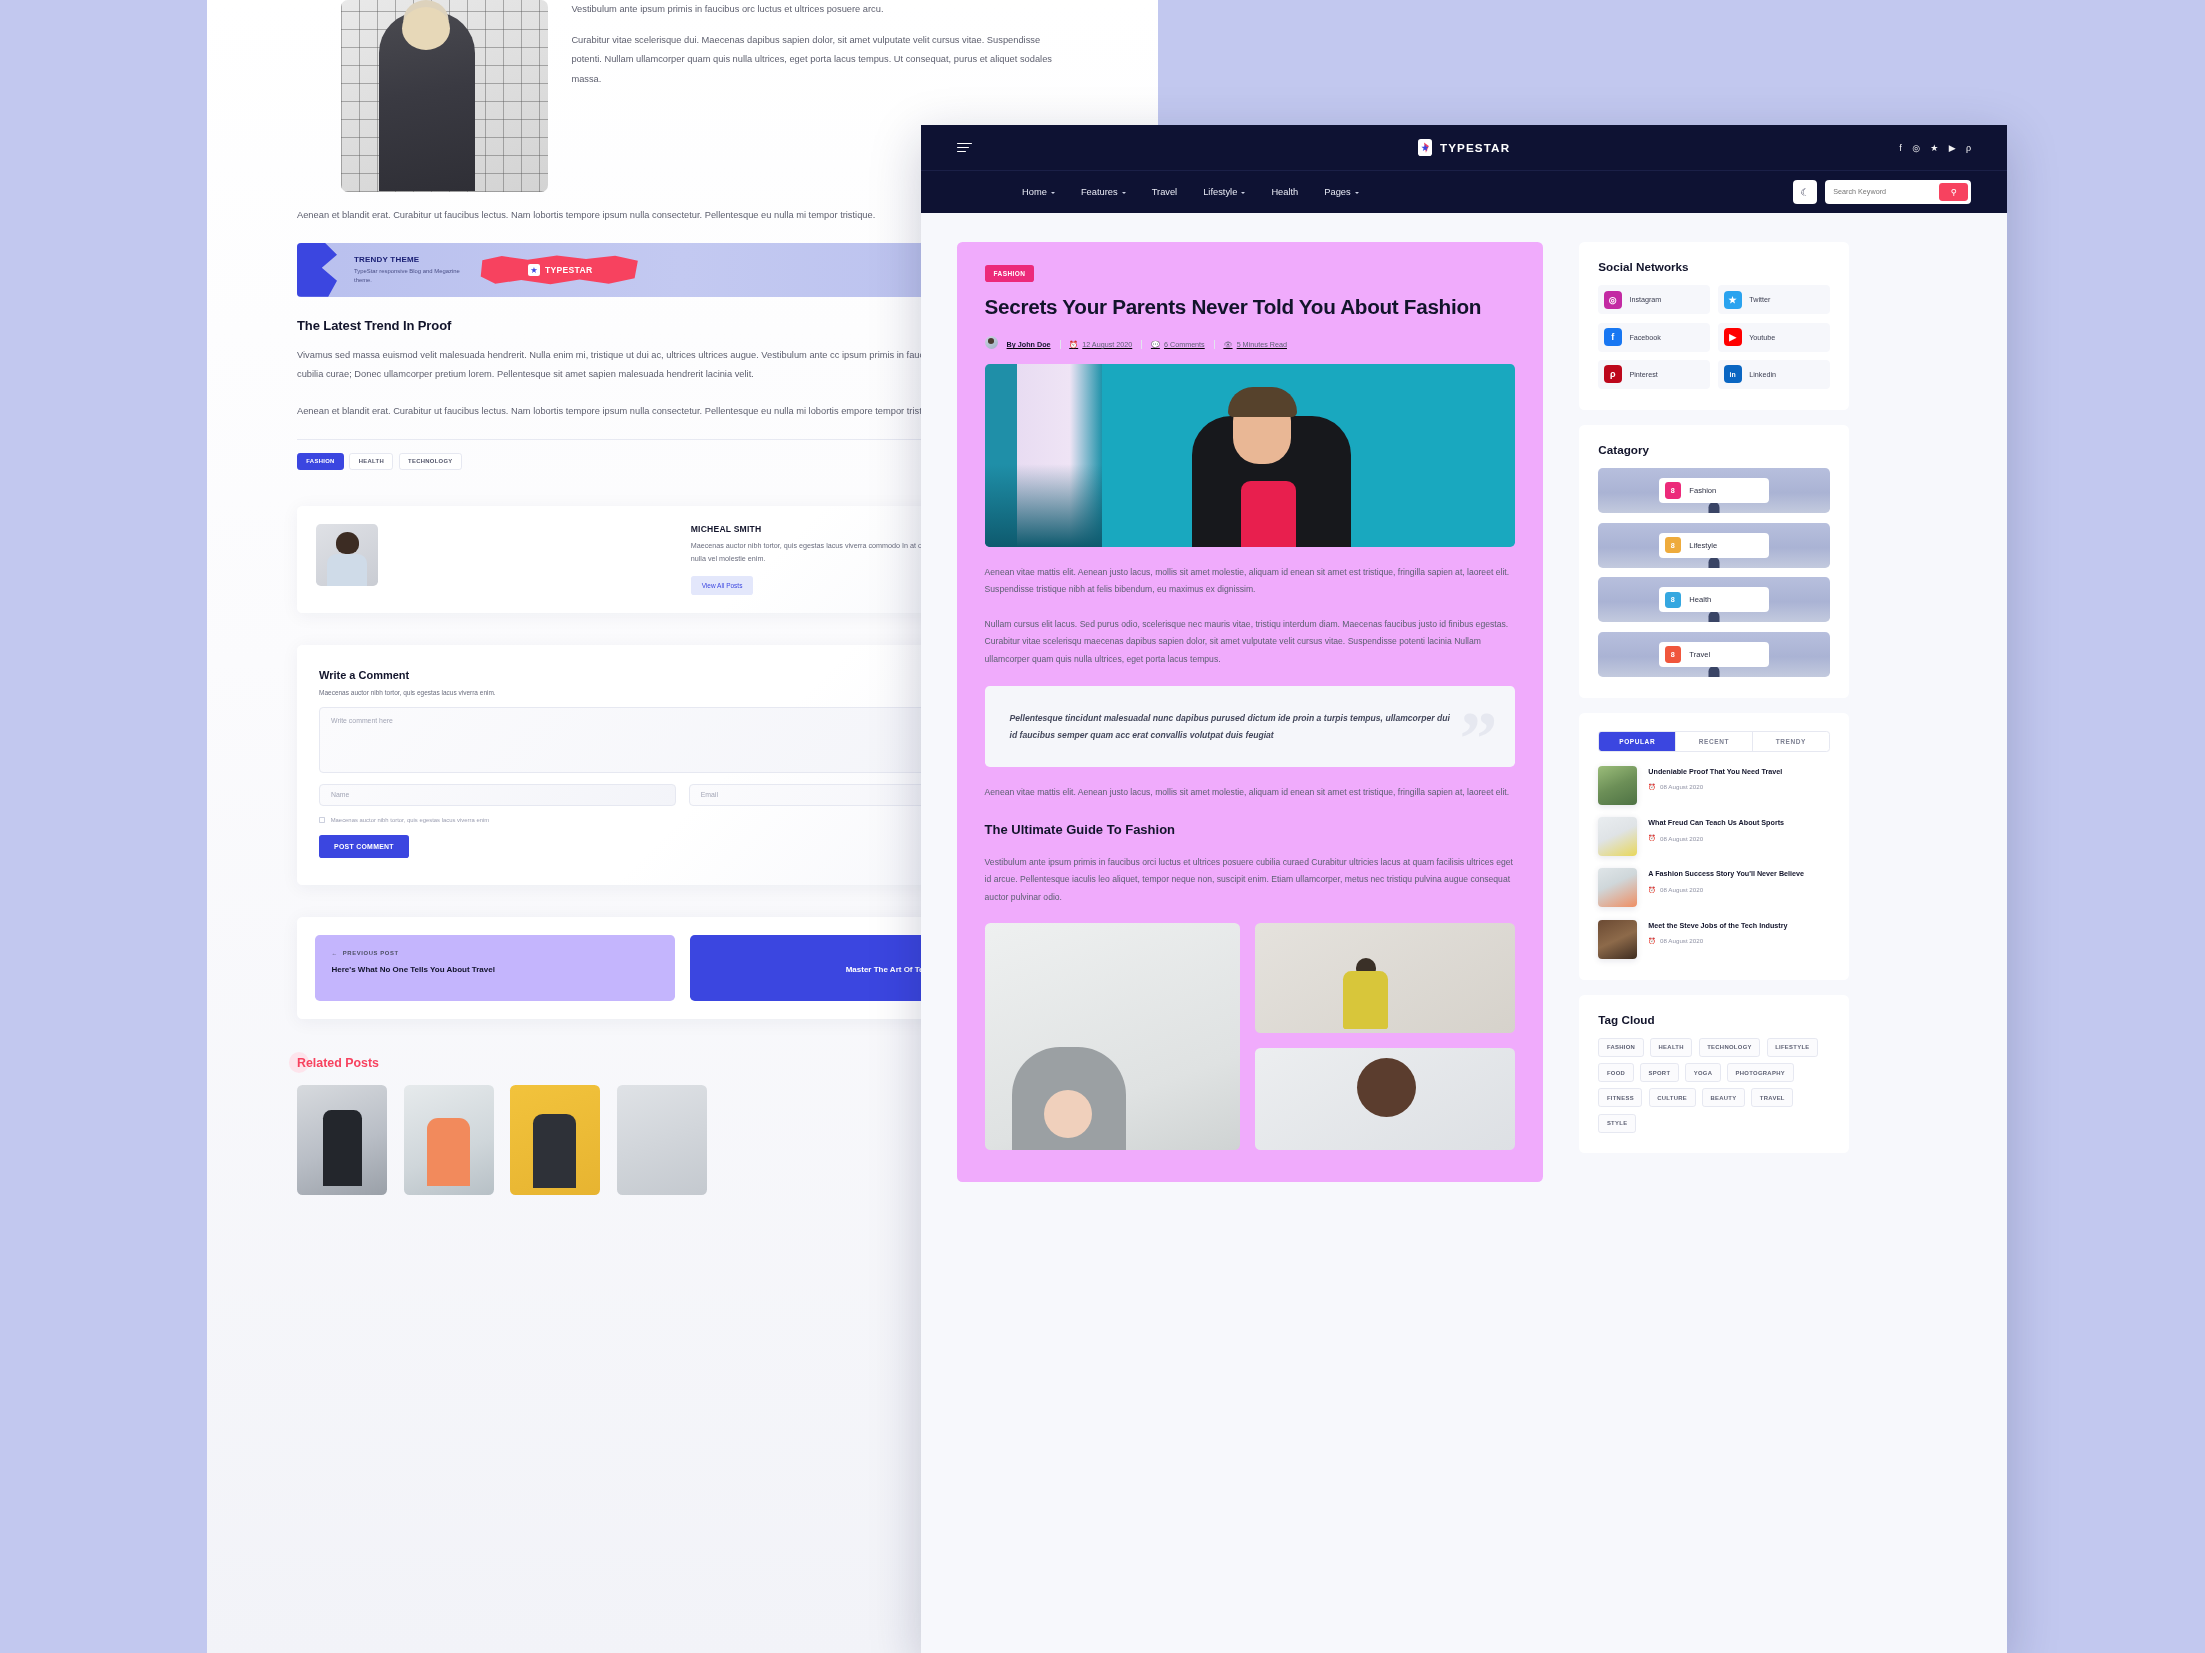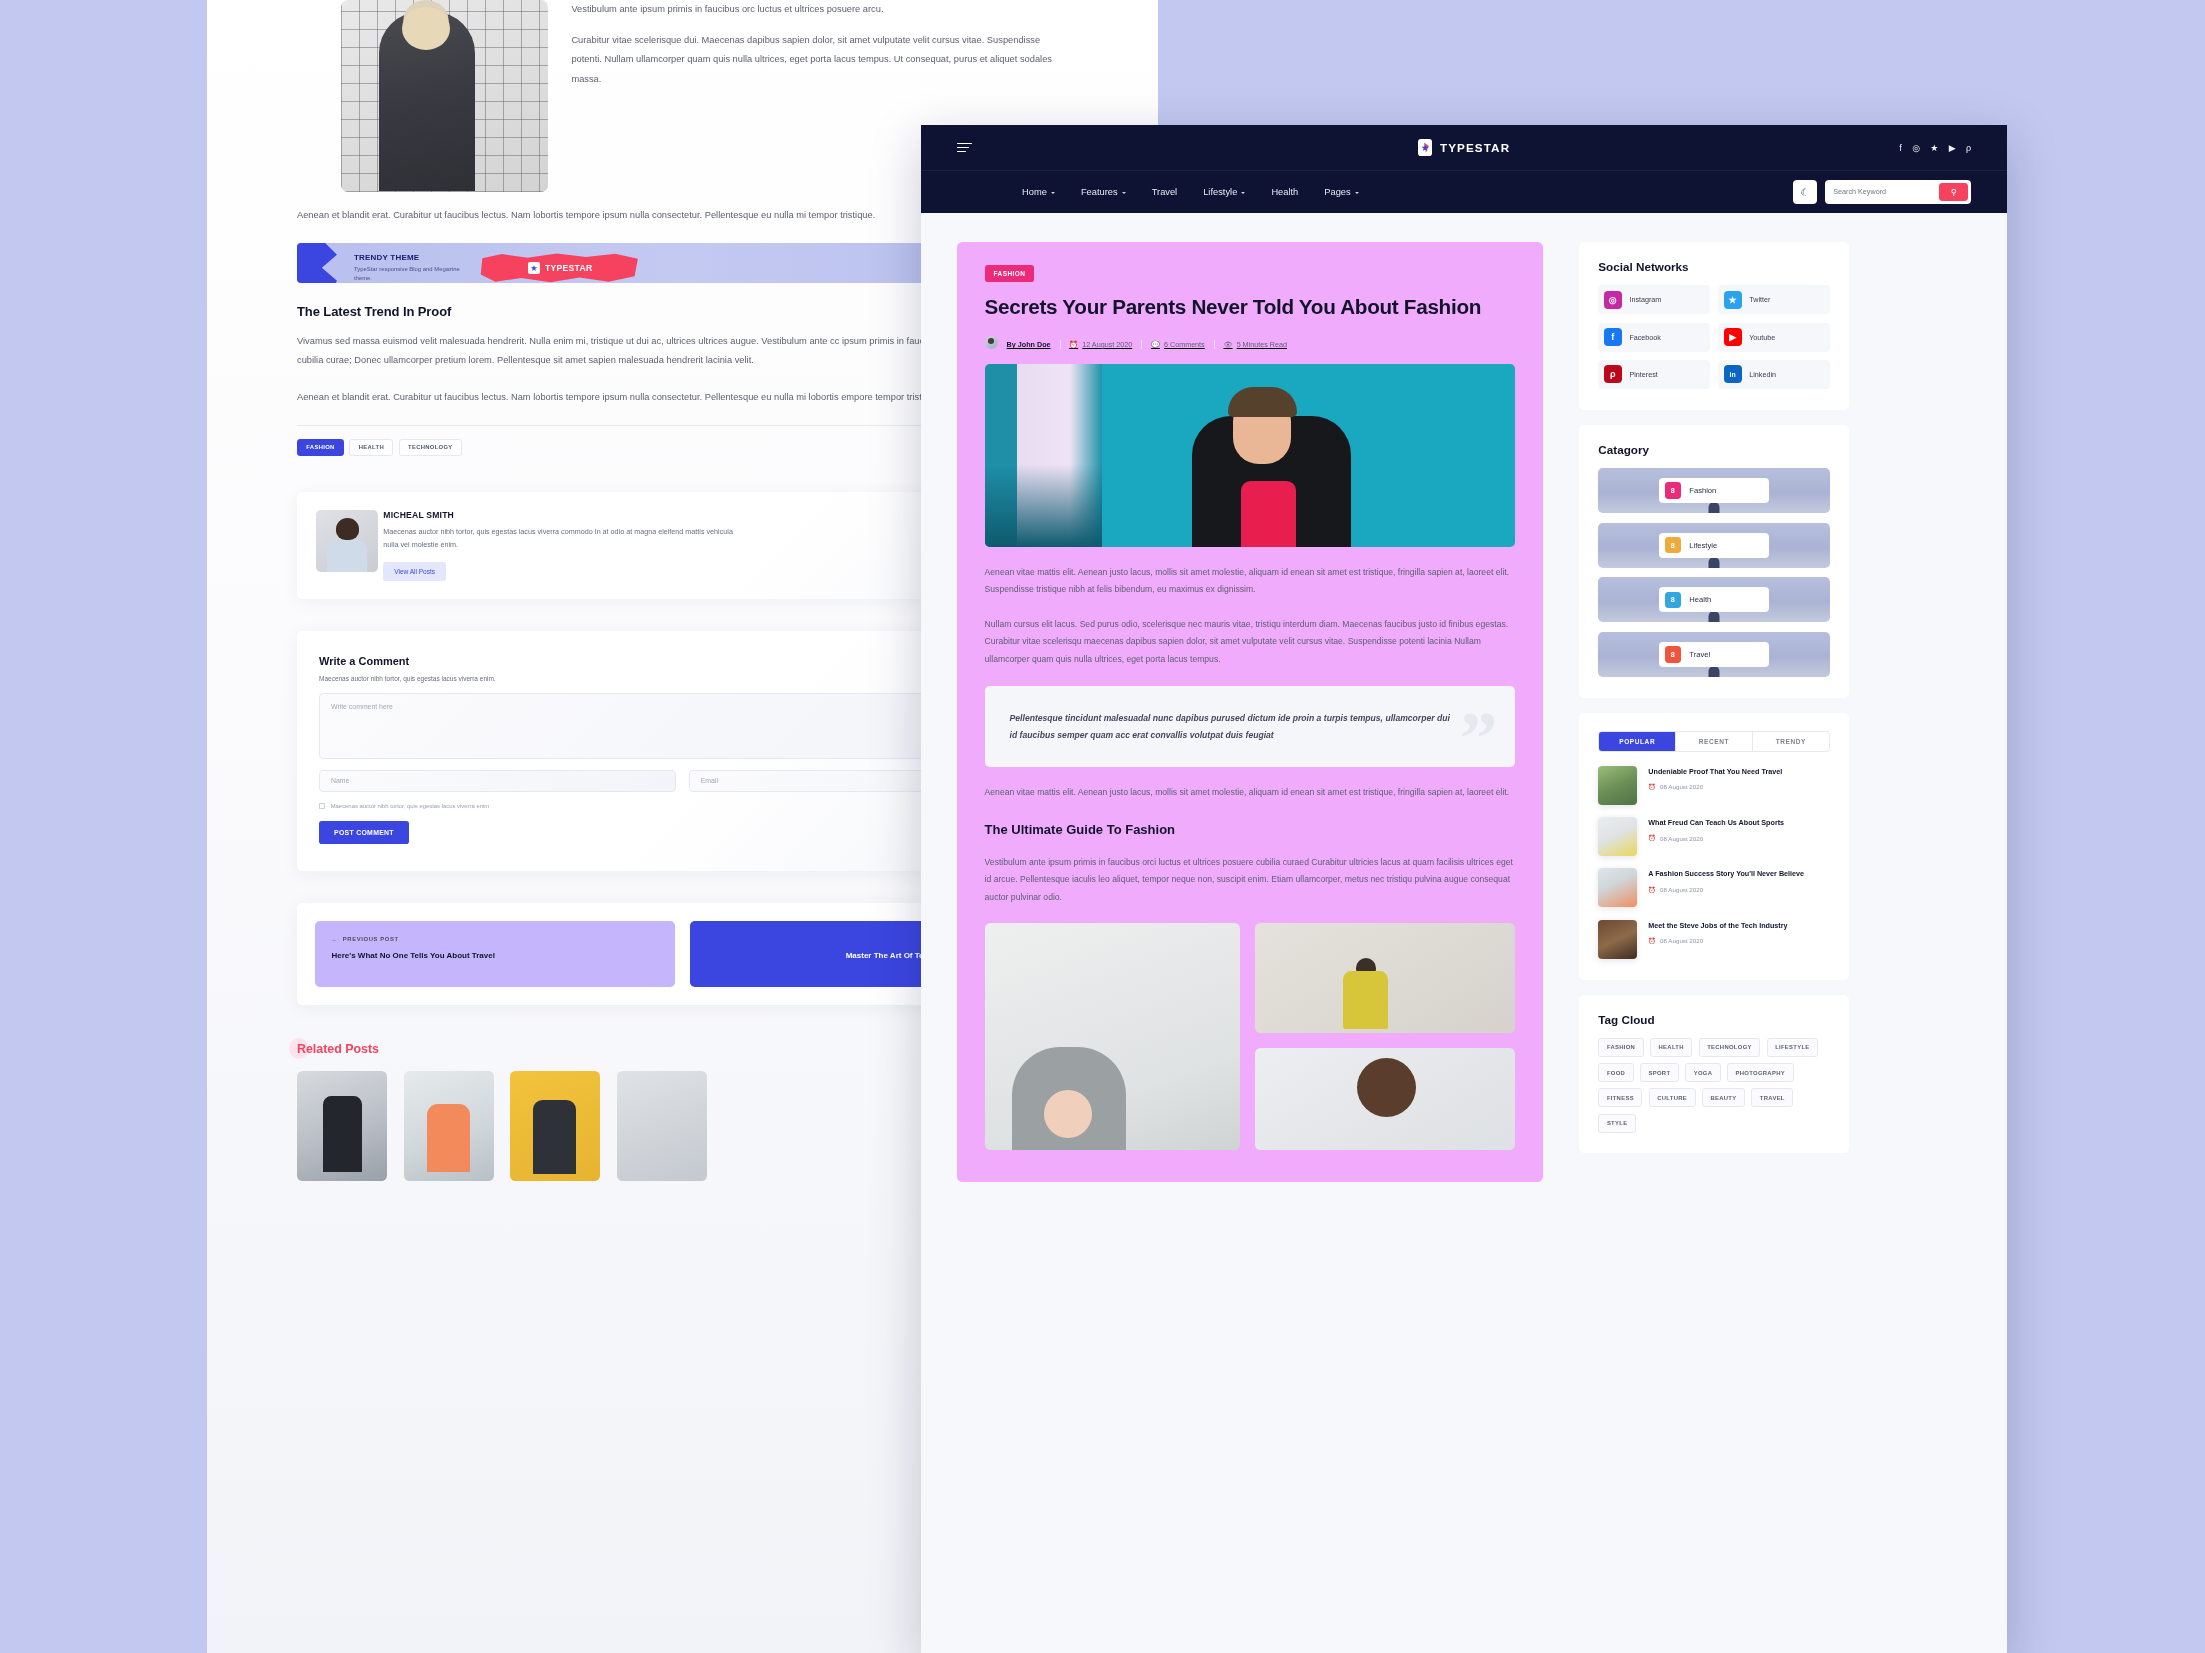--- a/index.html
+++ b/index.html
@@ -41,23 +41,23 @@
     box-shadow: 0 -8.3px 0 -1.4px #ddd2bc;
   }
   .bg-top-text { flex: 1; }
   .bg-p {
     font-size: 9.3px; line-height: 2.05; color: #5d5f6e; margin-bottom: 12.4px;
   }
   .bg-p-wide { font-size: 9.3px; line-height: 2.05; color: #5d5f6e; margin: 13.8px 0 18px; }
 
   
   .ad-banner {
-    height: 40px; border-radius: 4.1px; margin: 5.5px 0 20.7px;
+    height: 54px; border-radius: 4.1px; margin: 5.5px 0 20.7px;
     background: linear-gradient(90deg,#b9c0ee 0%, #c3c9f1 50%, #b9c0ee 100%);
-    display:flex; align-items:flex-end; position:relative; overflow:hidden;
+    display:flex; align-items:center; position:relative; overflow:hidden;
   }
   .ad-banner::before, .ad-banner::after {
     content:""; position:absolute; top:0; width:40px; height:54px;
     background:#3b46e0;
     clip-path: polygon(0 0, 70% 0, 100% 22%, 62% 46%, 100% 70%, 78% 100%, 0 100%);
   }
   .ad-banner::before { left:0; }
   .ad-banner::after { right:0; transform: scaleX(-1); }
   .ad-left { margin-left: 57px; width: 121px; }
   .ad-title { font-size: 8px; font-weight: 800; color:#1b2075; letter-spacing:0.2px; }
@@ -87,20 +87,21 @@
     border-radius: 2.8px; background:#fff; border:0.7px solid #e6e8f1; color:#52556a; margin-right: 5.5px;
   }
   .tag-chip.active { background:#3b46e0; color:#fff; border-color:#3b46e0; }
   .soc-row { margin-left:auto; display:flex; gap:6.2px; }
   .soc-circ { width:15px;height:15px;border-radius:50%;display:flex;align-items:center;justify-content:center;color:#fff;font-size:6.9px;font-weight:700;}
 
   .author-card {
     margin-top: 36px; background: linear-gradient(135deg,#ffffff 60%, #f6f7fb 100%);
     border-radius: 5.5px; padding: 18px 19.3px; display:flex; gap:5px;
     box-shadow: 0 2.8px 18px rgba(26,30,80,.055);
+    justify-content: space-between;
   }
   .author-img {
     width:62px;height:62px;border-radius:4.8px;flex:none;
     background:linear-gradient(150deg,#dfe1e6,#c9ccd3);position:relative;overflow:hidden;
   }
   .author-img::before{content:"";position:absolute;left:19.3px;top:8.3px;width:23.4px;height:22px;background:#3c2c23;border-radius:50% 50% 42% 42%;}
   .author-img::after{content:"";position:absolute;left:11px;top:30px;width:40px;height:34px;background:#cfdbe8;border-radius:9.6px 9.6px 0 0;}
   .author-name { font-size: 8.6px; font-weight: 800; color:#12142b; letter-spacing:0.2px; }
   .author-bio { font-size: 7.2px; color:#6a6d7e; line-height:1.8; margin-top:6.2px; max-width: 358px;}
   .author-btn {

